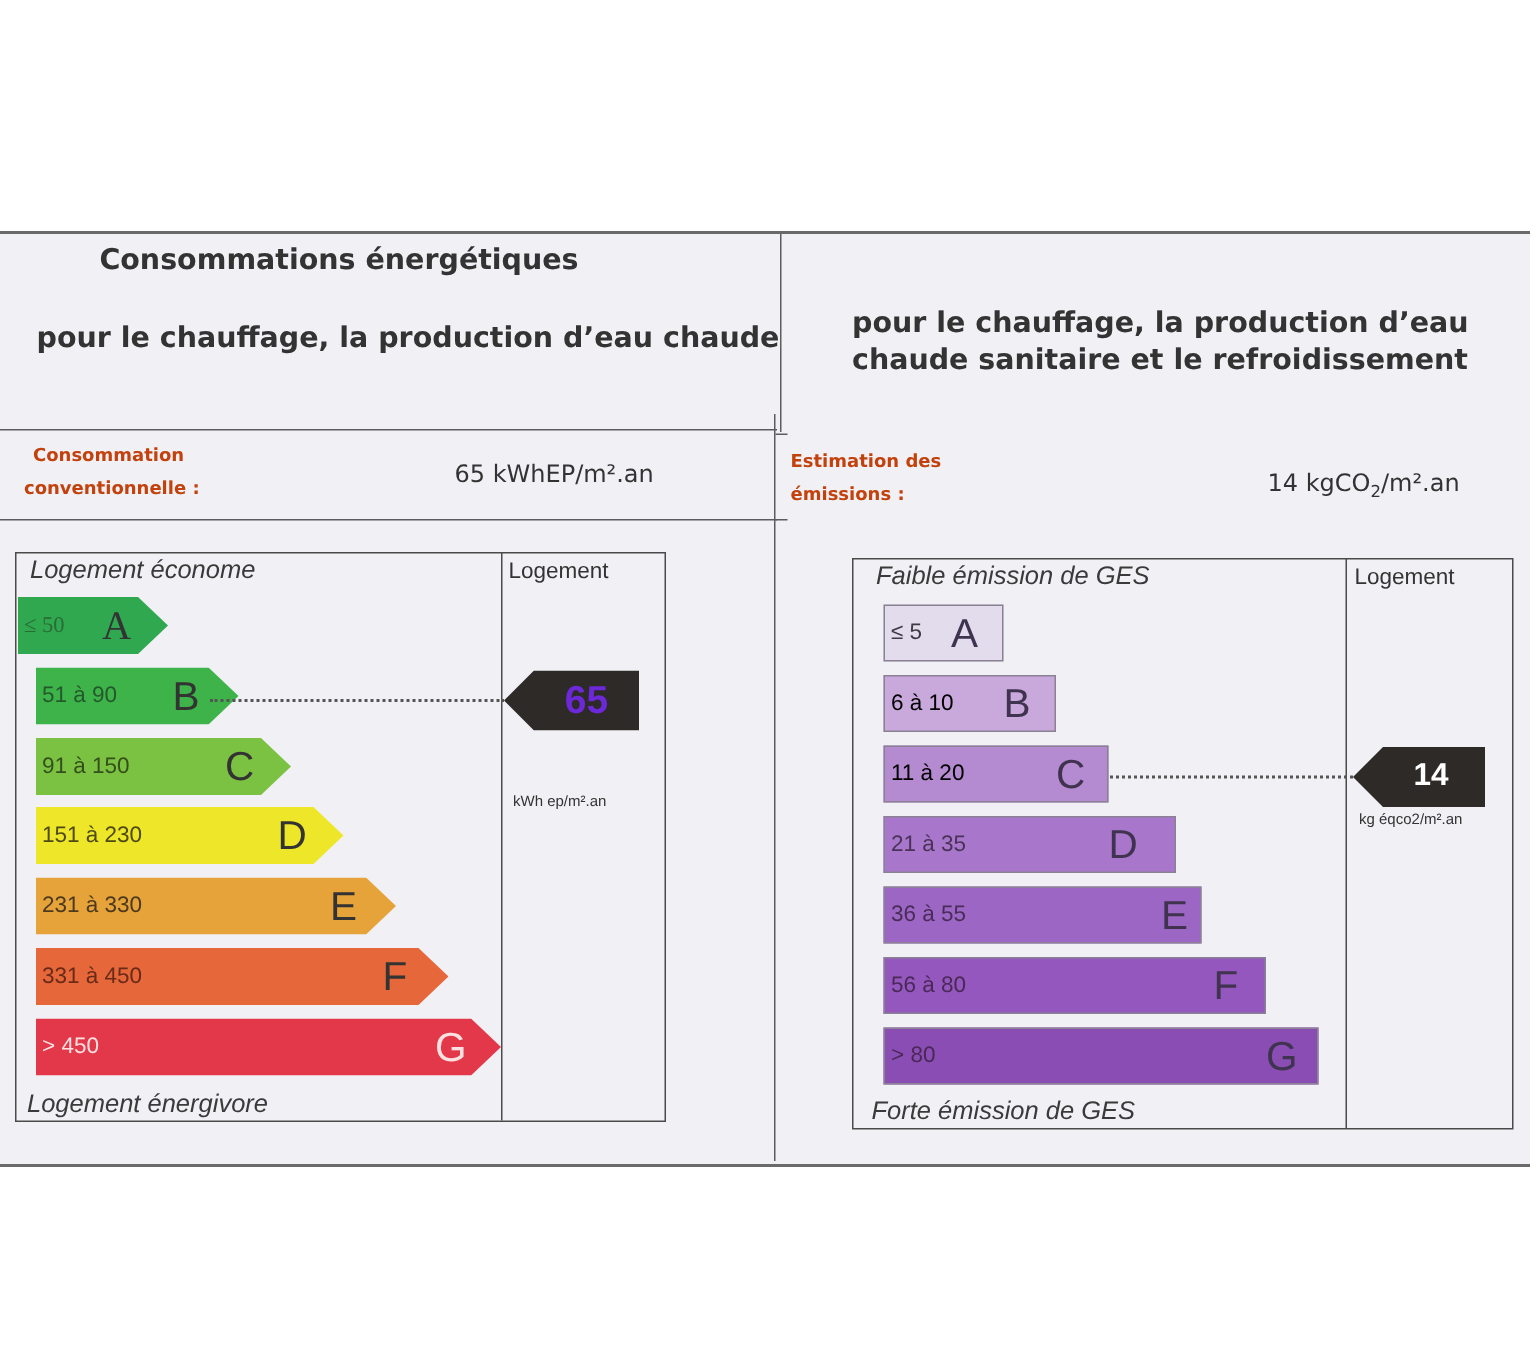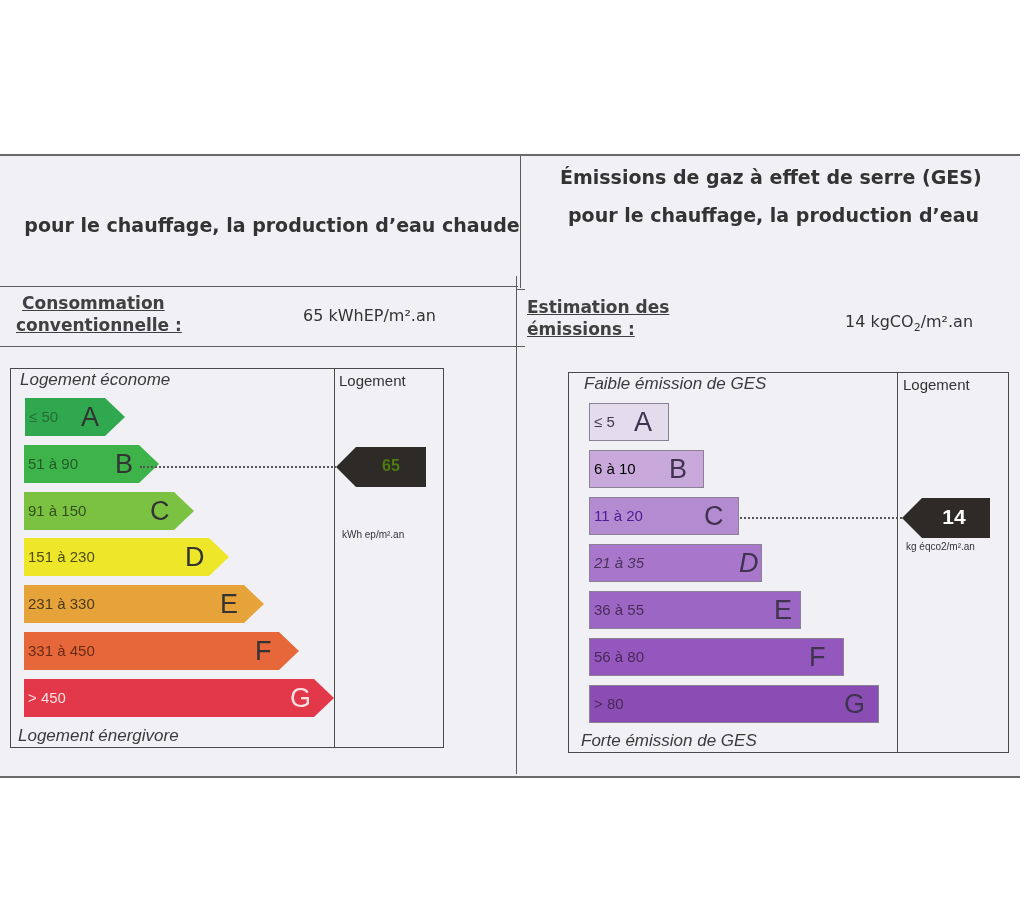--- a/index.html
+++ b/index.html
@@ -10,21 +10,21 @@
     .sheet {
       position:absolute; left:0; top:154px; width:1020px; height:620px;
       background:#f1f1f5;
       border-top:2px solid #6a6a6a; border-bottom:2px solid #6a6a6a;
     }
     .abs { position:absolute; }
     .hline { position:absolute; height:1px; background:#5c5c5c; }
     .vline { position:absolute; width:1px; background:#5c5c5c; }
     .title-bold { font-weight:bold; font-size:19px; color:#333; text-align:center; line-height:24px; white-space:nowrap; }
     .title-reg { font-size:18px; color:#333; text-align:center; line-height:24px; white-space:nowrap; }
-    .lbl-bold { font-weight:bold; font-size:17px; color:#404040; line-height:22px;text-decoration:underline; }
+    .lbl-bold { font-weight:bold; font-size:12px; color:#c2410c; line-height:22px; }
     .val { font-size:16px; color:#333; white-space:nowrap; }
     .frame { position:absolute; border:1px solid #4a4a4a; }
     .italic { font-family:"Liberation Sans", sans-serif; font-style:italic; font-size:17px; color:#3a3a3a; white-space:nowrap; }
     .colhead { font-family:"Liberation Sans", sans-serif; font-size:15px; color:#333; }
     .bar { position:absolute; height:38px; font-family:"Liberation Sans", sans-serif; }
     .bar .rng { position:absolute; left:4px; top:0; line-height:38px; font-size:15px; white-space:nowrap; }
     .bar .let { position:absolute; top:0; line-height:38px; font-size:27px; }
     .dotline { position:absolute; height:0; border-top:2px dotted #555; }
     .marker-unit { position:absolute; font-family:"Liberation Sans", sans-serif; font-size:10px; color:#333; white-space:nowrap; }
   </style>
@@ -33,43 +33,44 @@
 
 <div class="sheet">
 
   <div class="vline" style="left:520px; top:0; height:132px;"></div>
   <div class="vline" style="left:516px; top:120px; height:498px;"></div>
   <div class="hline" style="left:0; top:130px; width:518px;"></div>
   <div class="hline" style="left:0; top:190px; width:518px;"></div>
   <div class="hline" style="left:517px; top:133px; width:8px;"></div>
   <div class="hline" style="left:517px; top:190px; width:8px;"></div>
 
+  <div class="abs title-bold" style="left:0; width:452px; top:5px;">Consommations énergétiques</div>
   <div class="abs title-bold" style="left:4px; width:536px; top:57px;">pour le chauffage, la production d’eau chaude</div>
 
   <div class="abs lbl-bold" style="left:22px; top:136px;">Consommation</div>
   <div class="abs lbl-bold" style="left:16px; top:158px;">conventionnelle :</div>
   <div class="abs val" style="left:303px; top:150px;">65 kWhEP/m².an</div>
 
-  <div class="abs title-bold" style="left:560px; top:9px;">Émissions de gaz à effet de serre (GES)</div>
   <div class="abs title-bold" style="left:568px; top:47px;">pour le chauffage, la production d’eau</div>
+  <div class="abs title-bold" style="left:568px; top:72px;">chaude sanitaire et le refroidissement</div>
 
   <div class="abs lbl-bold" style="left:527px; top:140px;">Estimation des</div>
   <div class="abs lbl-bold" style="left:527px; top:162px;">émissions :</div>
   <div class="abs val" style="left:845px; top:156px;">
     <span>14 kgCO</span><sub style="font-size:11px;">2</sub><span>/m².an</span>
   </div>
 
   <div class="frame" style="left:10px; top:212px; width:432px; height:378px;"></div>
   <div class="vline" style="left:334px; top:212px; height:379px; background:#4a4a4a;"></div>
   <div class="abs italic" style="left:20px; top:214px;">Logement économe</div>
   <div class="abs colhead" style="left:339px; top:216px;">Logement</div>
   <div class="abs italic" style="left:18px; top:570px;">Logement énergivore</div>
 
   <div id="energy-bars">
-      <div class="bar" style="left: 25px; top: 242px; width: 100px;">
+      <div class="bar" style="left: 12px; top: 242px; width: 100px; font-family: Liberation Serif, serif;">
         <svg width="100" height="38" style="position: absolute; left: 0px; top: 0px;">
           <polygon points="0,0 80,0 100,19 80,38 0,38" fill="#2fa84f"></polygon>
         </svg>
         <span class="rng" style="color: rgb(42, 107, 53);">≤ 50</span>
         <span class="let" style="left: 56px; color: rgb(51, 51, 51);">A</span>
       </div>
       <div class="bar" style="left: 24px; top: 288.8px; width: 135px;">
         <svg width="135" height="38" style="position: absolute; left: 0px; top: 0px;">
           <polygon points="0,0 115,0 135,19 115,38 0,38" fill="#3db34a"></polygon>
         </svg>
@@ -110,43 +111,43 @@
         </svg>
         <span class="rng" style="color: rgb(253, 224, 224);">&gt; 450</span>
         <span class="let" style="left: 266px; color: rgb(253, 224, 224);">G</span>
       </div>
     </div>
 
   <div class="dotline" style="left:140px; top:310px; width:196px;"></div>
   <svg class="abs" style="left:336px; top:291px;" width="90" height="40" viewBox="0 0 90 40">
     <polygon points="0,20 20,0 90,0 90,40 20,40" fill="#2d2a28"></polygon>
   </svg>
-  <div class="abs" style="left:356px; top:292px; width:70px; text-align:center; color:#4d7c0f; font-family:'Liberation Sans', sans-serif; font-weight:bold; font-size:16px; line-height:36px;">65</div>
+  <div class="abs" style="left:356px; top:292px; width:70px; text-align:center; color:#6d28d9; font-family:'Liberation Sans', sans-serif; font-weight:bold; font-size:26px; line-height:36px;">65</div>
   <div class="marker-unit" style="left:342px; top:333px;margin-top:40px;">kWh ep/m².an</div>
 
   <div class="frame" style="left:568px; top:216px; width:439px; height:379px;"></div>
   <div class="vline" style="left:897px; top:216px; height:380px; background:#4a4a4a;"></div>
   <div class="abs italic" style="left:584px; top:218px;">Faible émission de GES</div>
   <div class="abs colhead" style="left:903px; top:220px;">Logement</div>
   <div class="abs italic" style="left:581px; top:575px;">Forte émission de GES</div>
 
   <div id="ges-bars">
       <div class="bar" style="left: 589px; top: 247px; width: 80px; background: rgb(227, 220, 237); border: 1px solid rgb(138, 129, 148); box-sizing: border-box;">
         <span class="rng" style="color: rgb(61, 58, 68); line-height: 36px;">≤ 5</span>
         <span class="let" style="left: 44px; line-height: 36px; color: rgb(63, 51, 80);">A</span>
       </div>
       <div class="bar" style="left: 589px; top: 294px; width: 115px; background: rgb(201, 168, 220); border: 1px solid rgb(138, 129, 148); box-sizing: border-box;">
         <span class="rng" style="color: #000000; line-height: 36px;">6 à 10</span>
         <span class="let" style="left: 79px; line-height: 36px; color: rgb(63, 51, 80);">B</span>
       </div>
       <div class="bar" style="left: 589px; top: 341px; width: 150px; background: rgb(180, 138, 208); border: 1px solid rgb(138, 129, 148); box-sizing: border-box;">
-        <span class="rng" style="color: #4c1d95; line-height: 36px;">11 à 20</span>
+        <span class="rng" style="color: #000000; line-height: 36px;">11 à 20</span>
         <span class="let" style="left: 114px; line-height: 36px; color: rgb(63, 51, 80);">C</span>
       </div>
-      <div class="bar" style="left: 589px; top: 388px; width: 173px; background: rgb(168, 119, 204); border: 1px solid rgb(138, 129, 148); box-sizing: border-box; font-style: italic;">
+      <div class="bar" style="left: 589px; top: 388px; width: 195px; background: rgb(168, 119, 204); border: 1px solid rgb(138, 129, 148); box-sizing: border-box;">
         <span class="rng" style="color: rgb(74, 50, 88); line-height: 36px;">21 à 35</span>
         <span class="let" style="left: 149px; line-height: 36px; color: rgb(63, 51, 80);">D</span>
       </div>
       <div class="bar" style="left: 589px; top: 435px; width: 212px; background: rgb(156, 102, 196); border: 1px solid rgb(138, 129, 148); box-sizing: border-box;">
         <span class="rng" style="color: rgb(74, 44, 88); line-height: 36px;">36 à 55</span>
         <span class="let" style="left: 184px; line-height: 36px; color: rgb(63, 51, 80);">E</span>
       </div>
       <div class="bar" style="left: 589px; top: 482px; width: 255px; background: rgb(148, 87, 189); border: 1px solid rgb(138, 129, 148); box-sizing: border-box;">
         <span class="rng" style="color: rgb(74, 40, 88); line-height: 36px;">56 à 80</span>
         <span class="let" style="left: 219px; line-height: 36px; color: rgb(63, 51, 80);">F</span>

